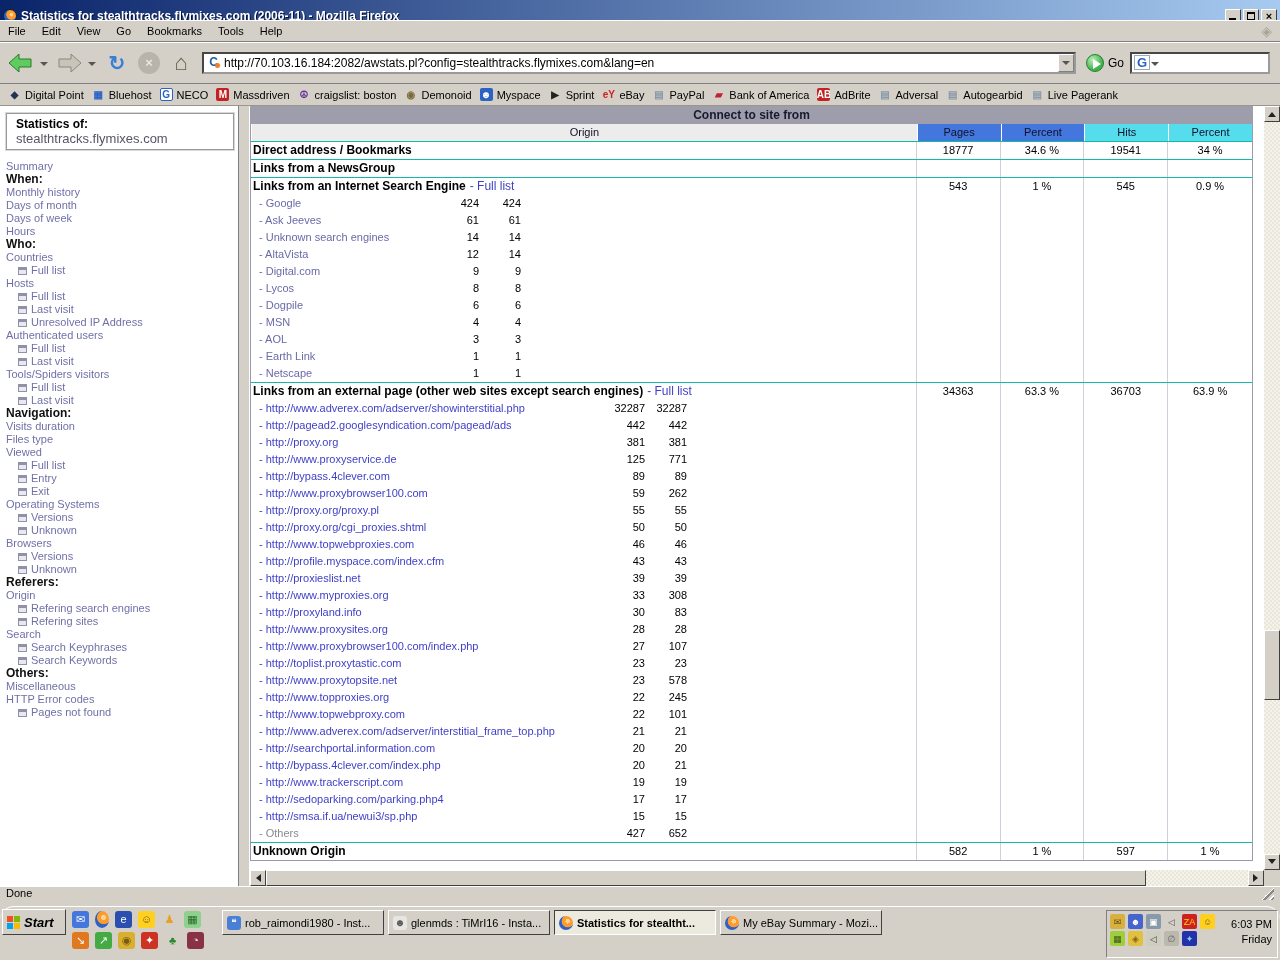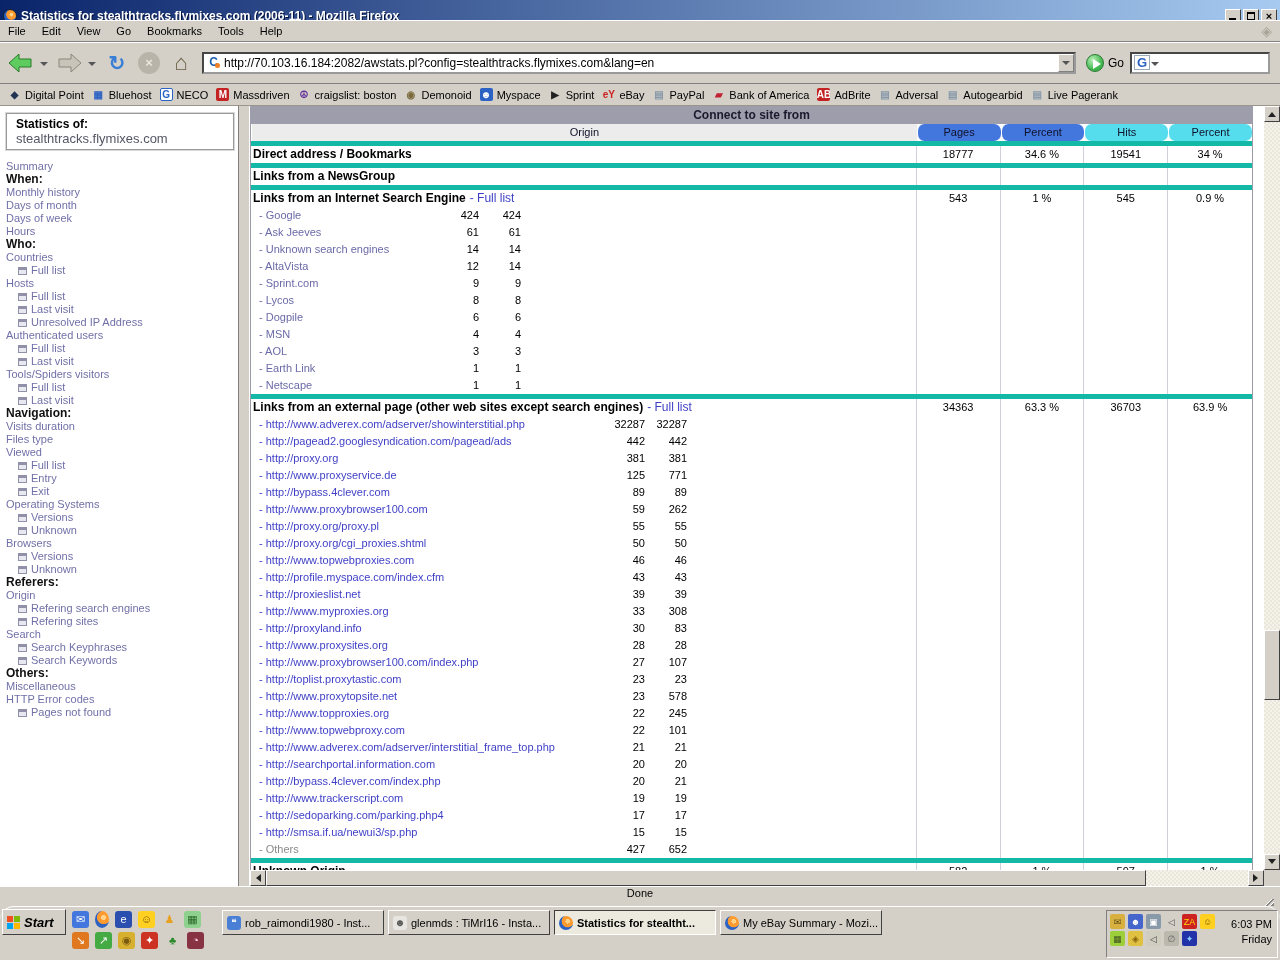--- a/index.html
+++ b/index.html
@@ -80,25 +80,25 @@
     border-left:1px solid #808080; border-right:1px solid #fff; }
 
   
   .mainframe { position:absolute; left:250px; top:0; width:1014px; height:764px; background:#fff; overflow:hidden; }
   .tbl-title { width:1003px; height:18px; background:var(--table-title-bg,#9d9dac); color:#1a1a2e;
     font-weight:bold; font-size:12px; text-align:center; line-height:18px; }
   .tbl { width:1003px; border:1px solid #9a9aa8; border-top:none; font-size:11px; }
   .t-head { display:flex; height:17px; background:#fff; }
   .t-head > span { text-align:center; font-size:11px; line-height:16px; color:#101028; border-left:1px solid #fff; }
   .h-origin { width:667px; background:var(--origin-header-bg,#ececec); }
-  .h-num { width:84px;border-radius:7px; }
+  .h-num { width:84px; }
   .h-pages, .h-pct1 { background:var(--pages-header-bg,#4477dd); color:#041a52; }
   .h-hits, .h-pct2 { background:var(--hits-header-bg,#55ddee); color:#04364a; }
   .t-row { display:flex; min-height:17px; line-height:17px; }
-  .t-row.sect { border-top:5px solid #14b8a6; }
+  .t-row.sect { border-top:1px solid #14b8a6; }
   .c-origin { width:667px; border-right:1px solid #d0d0dc; padding-left:2px; display:flex; align-items:center; }
   .c-num { width:84px; border-right:1px solid #d0d0dc; text-align:center; font-size:11px; }
   .c-num:last-child { border-right:none; }
   .sect-label { font-weight:bold; font-size:12px; color:#000; white-space:nowrap; }
   .sect-link { color:var(--link-blue,#3f3fc6); font-size:12px; margin-left:4px; white-space:nowrap; }
   .det-name { white-space:nowrap; overflow:hidden; padding-left:6px; }
   .det-name.search { width:186px; color:#6a6aa8; }
   .det-name.external { width:352px; color:var(--link-blue,#3f3fc6); }
   .det-name.muted { color:#8a8a8a; }
   .det-n1 { width:40px; text-align:right; color:#000; }
@@ -116,21 +116,21 @@
   .v-thumb { position:absolute; left:0; top:524px; width:16px; height:70px; background:var(--chrome-bg);
     border:1px solid; border-color:#fff #404040 #404040 #fff; }
   .hscroll { position:absolute; left:250px; top:764px; width:1014px; height:16px;
     background:repeating-conic-gradient(#f4f2ea 0 25%, #e9e6da 0 50%) 0 0/4px 4px; }
   .h-thumb { position:absolute; left:16px; top:0; width:880px; height:16px; background:var(--chrome-bg);
     border:1px solid; border-color:#fff #404040 #404040 #fff; }
   .corner { position:absolute; left:1264px; top:764px; width:16px; height:16px; background:var(--chrome-bg); }
 
   
   .statusbar { position:absolute; left:0; top:886px; width:1280px; height:20px; background:var(--chrome-bg);
-    border-top:1px solid #fff; display:flex; align-items:center; font-size:11px; padding:0 6px; color:#000;flex-direction:column; }
+    border-top:1px solid #fff; display:flex; align-items:flex-start; font-size:11px; padding:0 6px; color:#000; }
   .grip { margin-left:auto; width:13px; height:13px;
     background:linear-gradient(135deg, transparent 0 50%, #fff 50% 57%, #888 57% 68%, transparent 68% 78%, #fff 78% 85%, #888 85% 96%, transparent 96%); }
 
   
   .taskbar { position:absolute; left:0; top:906px; width:1280px; height:54px; background:var(--chrome-bg);
     border-top:1px solid #fff; display:flex; padding:2px 2px 0 2px;border-radius:14px; }
   .startbtn { width:64px; height:26px; background:var(--chrome-bg); border:1px solid; border-color:#fff #404040 #404040 #fff;
     display:flex; align-items:center; gap:3px; padding:0 4px; font-weight:bold; font-size:13px; font-style:italic; }
   .winflag { width:14px; height:13px; display:grid; grid-template-columns:6px 6px; grid-template-rows:6px 6px; gap:1px; }
   .winflag i:nth-child(1){background:#f25022;} .winflag i:nth-child(2){background:#7fba00;}
@@ -485,21 +485,21 @@
                 <span class="det-n1">12</span>
                 <span class="det-n2">14</span>
               </div>
               <div class="c-num"></div>
               <div class="c-num"></div>
               <div class="c-num"></div>
               <div class="c-num"></div>
             </div>
             <div class="t-row">
               <div class="c-origin">
-                <span class="det-name search">- Sprint.com</span>
+                <span class="det-name search">- Digital.com</span>
                 <span class="det-n1">9</span>
                 <span class="det-n2">9</span>
               </div>
               <div class="c-num"></div>
               <div class="c-num"></div>
               <div class="c-num"></div>
               <div class="c-num"></div>
             </div>
             <div class="t-row">
               <div class="c-origin">

